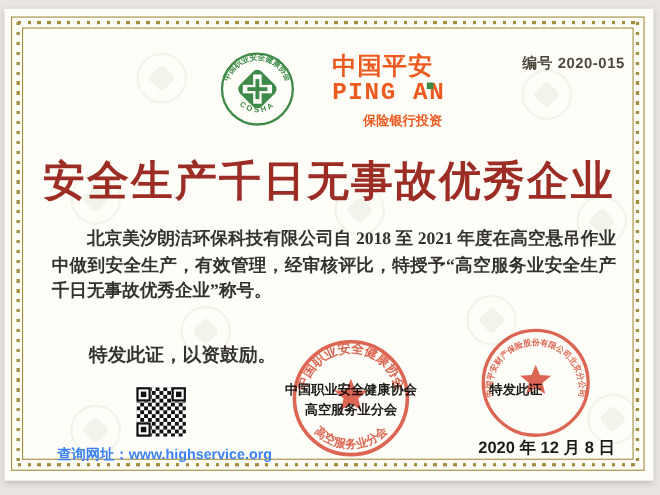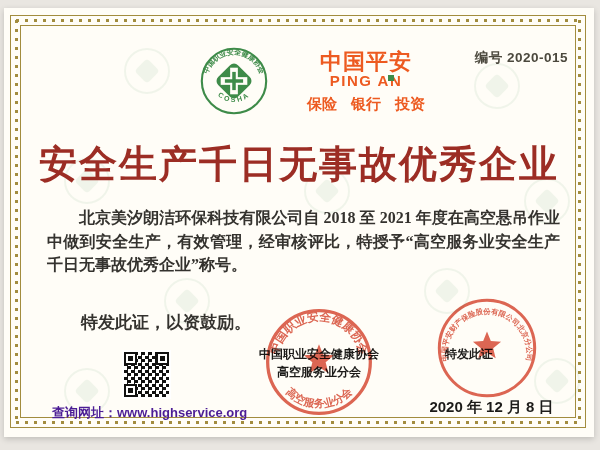--- a/index.html
+++ b/index.html
@@ -22,52 +22,52 @@
   .dots.bot{left:12px;right:14px;bottom:13px;height:3px;}
   .dots.lft{left:11px;top:12px;bottom:14px;width:3px;}
   .dots.rgt{right:13px;top:12px;bottom:14px;width:3px;}
   
   .wm{position:absolute;width:46px;height:46px;border:2px solid var(--cosha-green);
       border-radius:50%;opacity:.07;}
   .wm::after{content:"";position:absolute;left:12px;top:12px;width:18px;height:18px;
       background:var(--cosha-green);border-radius:4px;transform:rotate(45deg);}
   
   .cosha{position:absolute;left:195px;top:38px;width:70px;height:70px;}
-  .pingan{position:absolute;left:298px;top:42px;width:128px;text-align:center;}
+  .pingan{position:absolute;left:298px;top:42px;width:128px;font-family:Liberation Mono, monospace;}
   .pa-cn{font-size:22px;font-weight:bold;color:var(--pingan-orange);letter-spacing:1px;line-height:1.05;}
-  .pa-en{position:relative;font-size:15px;font-weight:bold;color:var(--pingan-orange);
+  .pa-en{position:relative;font-size:22px;font-weight:bold;color:var(--pingan-orange);
          letter-spacing:1.5px;line-height:1.1;}
   .pa-sq{position:absolute;top:2px;left:86px;width:6px;height:6px;background:var(--cosha-green);}
-  .pa-tag{margin-top:5px;display:flex;justify-content:center;gap:14px;
-          font-size:15px;color:var(--pingan-orange);font-weight:bold;}
+  .pa-tag{margin-top:5px;display:flex;justify-content:center;
+          font-size:12px;color:var(--pingan-orange);font-weight:bold;}
   .serial{position:absolute;top:41px;right:26px;font-size:13.5px;font-weight:bold;
           color:#4b483d;letter-spacing:.5px;text-align:right;}
   
   .title{position:absolute;left:0;right:0;top:131px;text-align:center;
          font-family:Liberation Mono, monospace;font-weight:bold;
          font-size:38px;color:var(--title-red);letter-spacing:2px;}
   .bodytxt{position:absolute;left:43px;right:34px;top:198px;
            font-family:"Liberation Serif","DejaVu Serif",serif;font-weight:600;
            font-size:16px;line-height:23.5px;color:var(--ink);text-align:justify;}
   .bodytxt p{text-indent:2em;}
   .closing{position:absolute;left:43px;top:303px;font-family:"Liberation Serif","DejaVu Serif",serif;
            font-weight:600;font-size:17px;text-indent:2em;color:var(--ink);}
   
   .qr{position:absolute;left:120px;top:344px;width:45px;height:45px;background:
       repeating-conic-gradient(#111 0% 25%,#fff 0% 50%) 0 0/7px 7px;outline:2px solid #fff;}
   .qr i{position:absolute;width:13px;height:13px;border:2.5px solid #111;background:#fff;}
   .qr i::after{content:"";position:absolute;inset:2px;background:#111;}
   .qr .tl{left:0;top:0}.qr .tr{right:0;top:0}.qr .bl{left:0;bottom:0}
-  .query{position:absolute;left:48px;top:396px;font-size:13px;font-weight:bold;color:#4c1d95;}
+  .query{position:absolute;left:48px;top:396px;font-size:13px;font-weight:bold;color:#3b82f6;}
   
   .org{position:absolute;text-align:center;font-size:12px;font-weight:bold;
        color:#1c1b19;line-height:17.5px;z-index:2;}
   .org.left{left:235px;top:338px;width:160px;}
   .org.right{left:380px;top:338px;width:170px;}
-  .date{position:absolute;left:420px;top:390px;width:135px;text-align:center;
+  .date{position:absolute;left:420px;top:390px;width:135px;text-align:right;
         font-size:15px;font-weight:bold;color:#1c1b19;z-index:2;}
   .stamp{position:absolute;color:var(--stamp-red);opacity:.82;mix-blend-mode:multiply;z-index:3;}
   .stamp.left{left:259px;top:298px;width:112px;height:112px;}
   .stamp.right{left:431px;top:288px;width:104px;height:104px;}
 </style>
 </head>
 <body>
 
 <div class="photo">
   <div class="paper">

